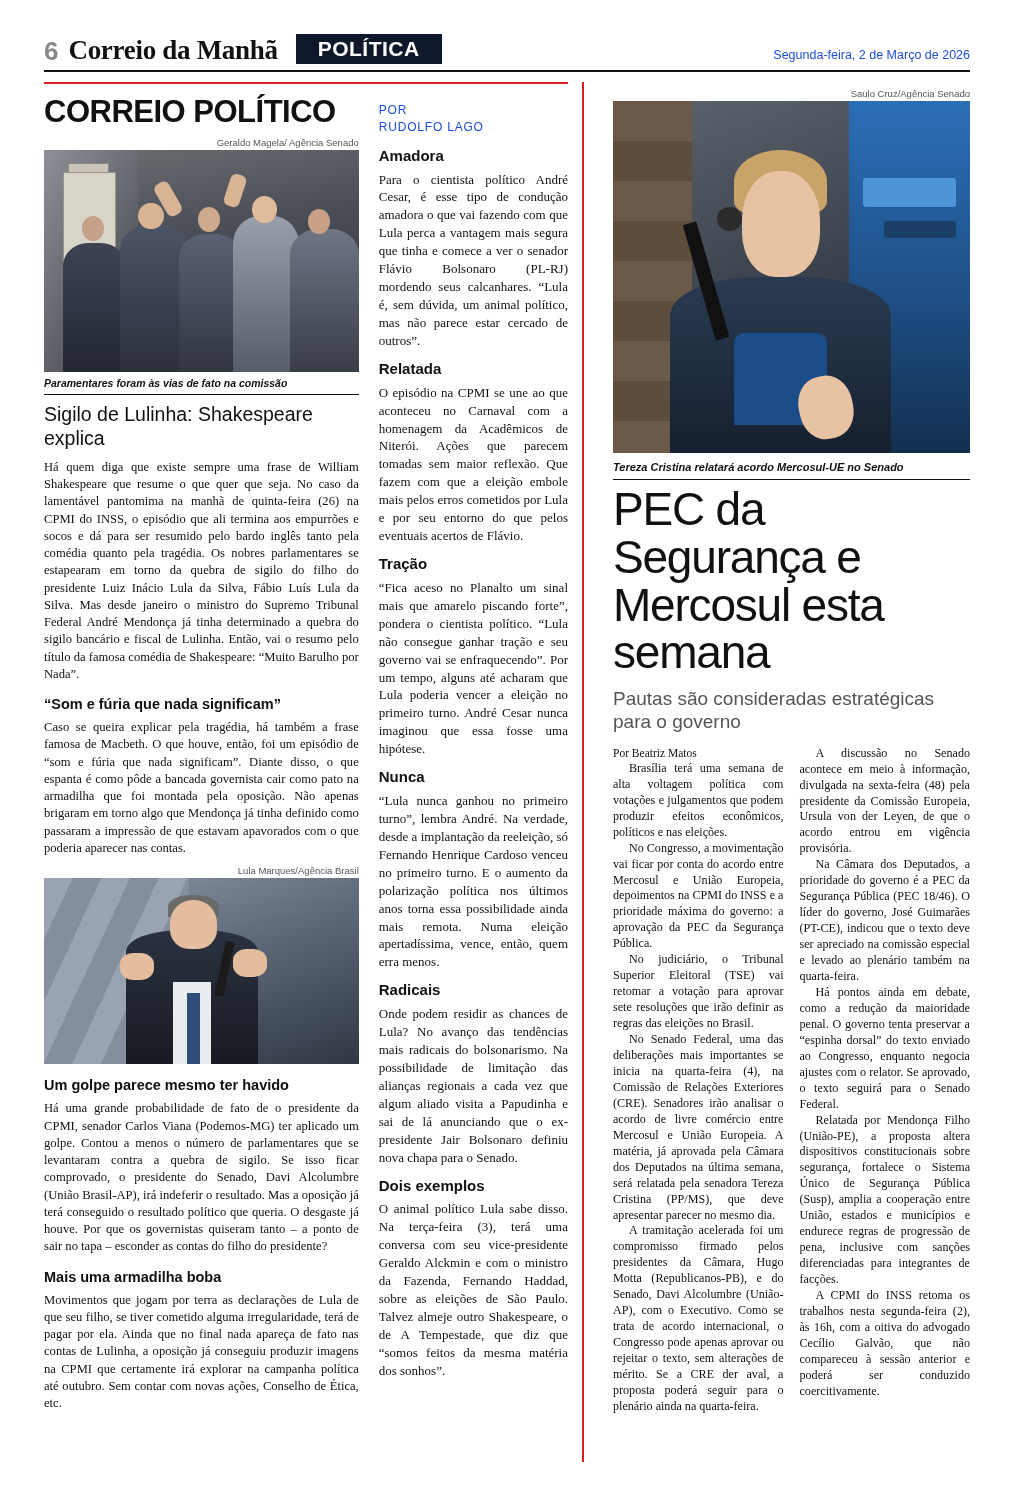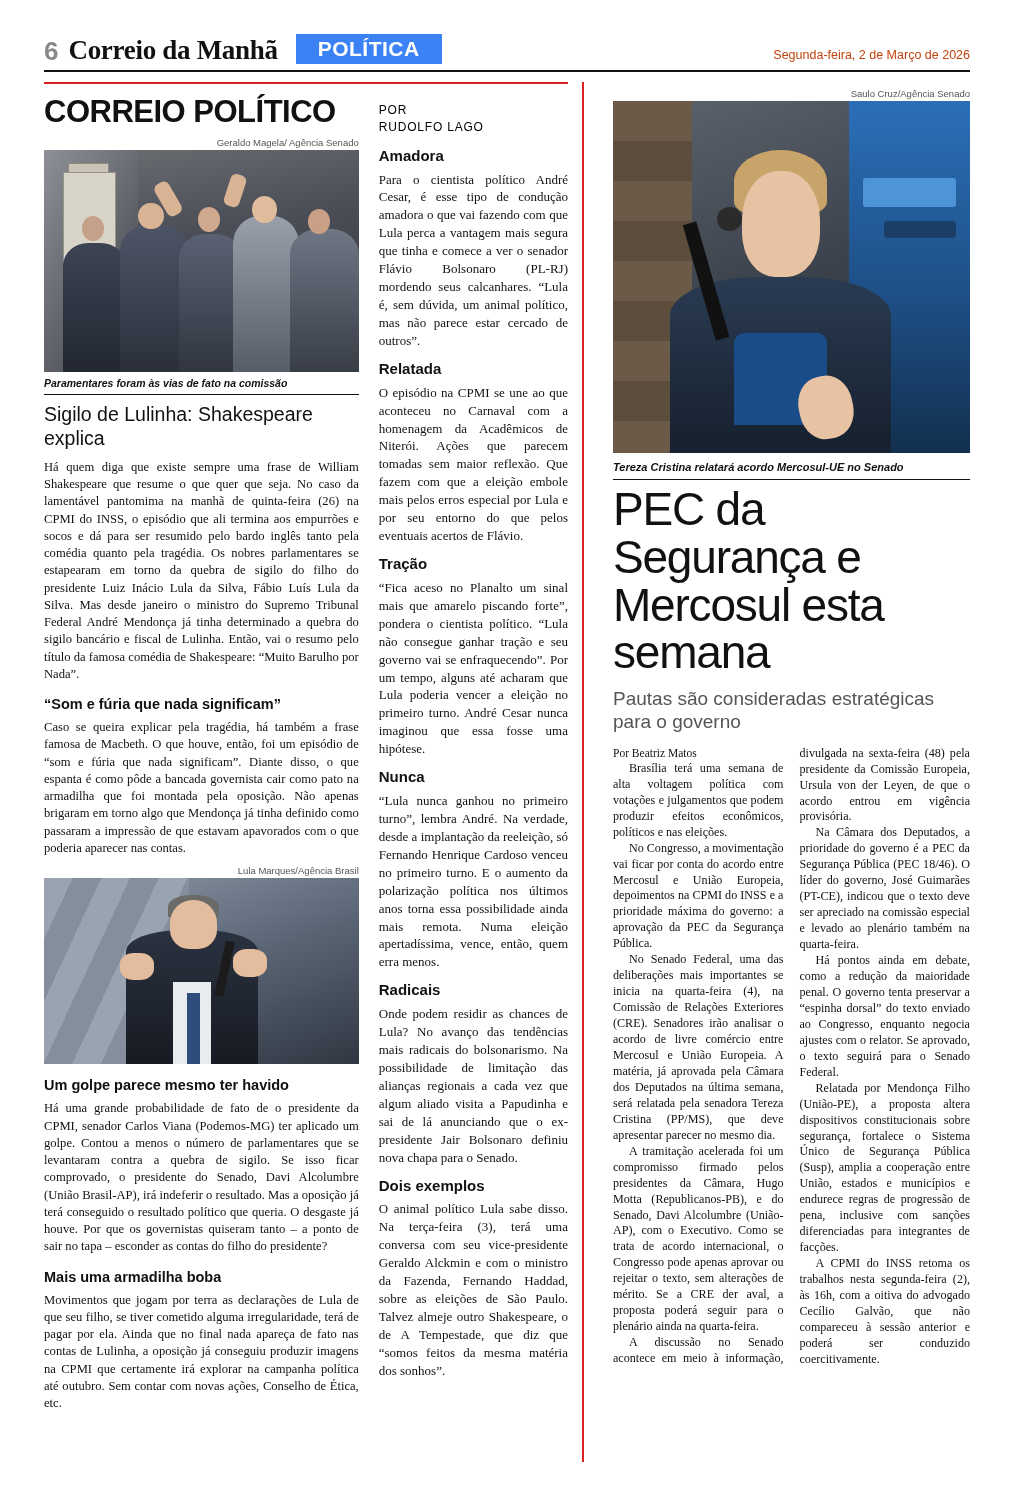--- a/index.html
+++ b/index.html
@@ -37,34 +37,34 @@
   }
   .paper-name {
     font-family: "Liberation Serif", serif;
     font-size: 27px;
     font-weight: bold;
     letter-spacing: -0.3px;
     line-height: 1;
     margin-right: 18px;
   }
   .section-tag {
-    background: #3b82f6;
+    background: #0f172a;
     color: #fff;
     font-family: "Liberation Sans", sans-serif;
     font-size: 21px;
     font-weight: bold;
     letter-spacing: 0.5px;
     padding: 4px 22px 5px 22px;
     line-height: 1;
   }
   .date {
     margin-left: auto;
     font-family: "Liberation Sans", sans-serif;
     font-size: 12.5px;
-    color: #c2410c;
+    color: #1d4ed8;
     padding-bottom: 2px;
   }
 
   
   .content {
     display: flex;
     margin-top: 10px;
     height: 1380px;
   }
   .left-block {
@@ -92,21 +92,21 @@
     font-family: "Liberation Sans", sans-serif;
     font-size: 31px;
     font-weight: bold;
     letter-spacing: -0.5px;
     margin: 4px 0 2px 0;
     line-height: 1.05;
   }
   .byline-block {
     font-family: "Liberation Sans", sans-serif;
     font-size: 12px;
-    color: #000000;
+    color: #1d4ed8;
     letter-spacing: 0.8px;
     line-height: 1.45;
     padding-top: 10px;
   }
   .credit {
     font-family: "Liberation Sans", sans-serif;
     font-size: 9.5px;
     color: #555;
     text-align: right;
     margin: 6px 0 2px 0;
@@ -406,21 +406,21 @@
         <div class="col-b">
           <div class="byline-block">
             <div>POR</div>
             <div>RUDOLFO LAGO</div>
           </div>
 
           <h3 class="subhead first">Amadora</h3>
           <p class="body">Para o cientista político André Cesar, é esse tipo de condução amadora o que vai fazendo com que Lula perca a vantagem mais segura que tinha e comece a ver o senador Flávio Bolsonaro (PL-RJ) mordendo seus calcanhares. “Lula é, sem dúvida, um animal político, mas não parece estar cercado de outros”.</p>
 
           <h3 class="subhead">Relatada</h3>
-          <p class="body">O episódio na CPMI se une ao que aconteceu no Carnaval com a homenagem da Acadêmicos de Niterói. Ações que parecem tomadas sem maior reflexão. Que fazem com que a eleição embole mais pelos erros especial por Lula e por seu entorno do que pelos eventuais acertos de Flávio.</p>
+          <p class="body">O episódio na CPMI se une ao que aconteceu no Carnaval com a homenagem da Acadêmicos de Niterói. Ações que parecem tomadas sem maior reflexão. Que fazem com que a eleição embole mais pelos erros cometidos por Lula e por seu entorno do que pelos eventuais acertos de Flávio.</p>
 
           <h3 class="subhead">Tração</h3>
           <p class="body">“Fica aceso no Planalto um sinal mais que amarelo piscando forte”, pondera o cientista político. “Lula não consegue ganhar tração e seu governo vai se enfraquecendo”. Por um tempo, alguns até acharam que Lula poderia vencer a eleição no primeiro turno. André Cesar nunca imaginou que essa  fosse uma hipótese.</p>
 
           <h3 class="subhead">Nunca</h3>
           <p class="body">“Lula nunca ganhou no primeiro turno”, lembra André. Na verdade, desde a implantação da reeleição, só Fernando Henrique Cardoso venceu no primeiro turno. E o aumento da polarização política nos últimos anos torna essa possibilidade ainda mais remota. Numa eleição apertadíssima, vence, então, quem erra menos.</p>
 
           <h3 class="subhead">Radicais</h3>
           <p class="body">Onde podem residir as chances de Lula? No avanço das tendências mais radicais do bolsonarismo. Na possibilidade de limitação das alianças regionais a cada vez que algum aliado visita a Papudinha e sai de lá anunciando que o ex-presidente Jair Bolsonaro definiu nova chapa para o Senado.</p>
 
@@ -450,20 +450,21 @@
       </div>
       <div class="main-caption">Tereza Cristina relatará acordo Mercosul-UE no Senado</div>
 
       <h1 class="mega">PEC da Segurança e Mercosul esta semana</h1>
       <h2 class="deck">Pautas são consideradas estratégicas para o governo</h2>
 
       <div class="two-col">
         <p class="author" style="text-indent:0">Por Beatriz Matos</p>
         <p>Brasília terá uma semana de alta voltagem política com votações e julgamentos que podem produzir efeitos econômicos, políticos e nas eleições.</p>
         <p>No Congresso, a movimentação vai ficar por conta do acordo entre Mercosul e União Europeia, depoimentos na CPMI do INSS e a prioridade máxima do governo: a aprovação da PEC da Segurança Pública.</p>
+        <p>No judiciário, o Tribunal Superior Eleitoral (TSE) vai retomar a votação para aprovar sete resoluções que irão definir as regras das eleições no Brasil.</p>
         <p>No Senado Federal, uma das deliberações mais importantes se inicia na quarta-feira (4), na Comissão de Relações Exteriores (CRE). Senadores irão analisar o acordo de livre comércio entre Mercosul e União Europeia. A matéria, já aprovada pela Câmara dos Deputados na última semana, será relatada pela senadora Tereza Cristina (PP/MS), que deve apresentar parecer no mesmo dia.</p>
         <p>A tramitação acelerada foi um compromisso firmado pelos presidentes da Câmara, Hugo Motta (Republicanos-PB), e do Senado, Davi Alcolumbre (União-AP), com o Executivo. Como se trata de acordo internacional, o Congresso pode apenas aprovar ou rejeitar o texto, sem alterações de mérito. Se a CRE der aval, a proposta poderá seguir para o plenário ainda na quarta-feira.</p>
         <p>A discussão no Senado acontece em meio à informação, divulgada na sexta-feira (48) pela presidente da Comissão Europeia, Ursula von der Leyen, de que o acordo entrou em vigência provisória.</p>
         <p>Na Câmara dos Deputados, a prioridade do governo é a PEC da Segurança Pública (PEC 18/46). O líder do governo, José Guimarães (PT-CE), indicou que o texto deve ser apreciado na comissão especial e levado ao plenário também na quarta-feira.</p>
         <p>Há pontos ainda em debate, como a redução da maioridade penal. O governo tenta preservar a “espinha dorsal” do texto enviado ao Congresso, enquanto negocia ajustes com o relator. Se aprovado, o texto seguirá para o Senado Federal.</p>
         <p>Relatada por Mendonça Filho (União-PE), a proposta altera dispositivos constitucionais sobre segurança, fortalece o Sistema Único de Segurança Pública (Susp), amplia a cooperação entre União, estados e municípios e endurece regras de progressão de pena, inclusive com sanções diferenciadas para integrantes de facções.</p>
         <p>A CPMI do INSS retoma os trabalhos nesta segunda-feira (2), às 16h, com a oitiva do advogado Cecílio Galvão, que não compareceu à sessão anterior e poderá ser conduzido coercitivamente.</p>
       </div>
     </div>
 

